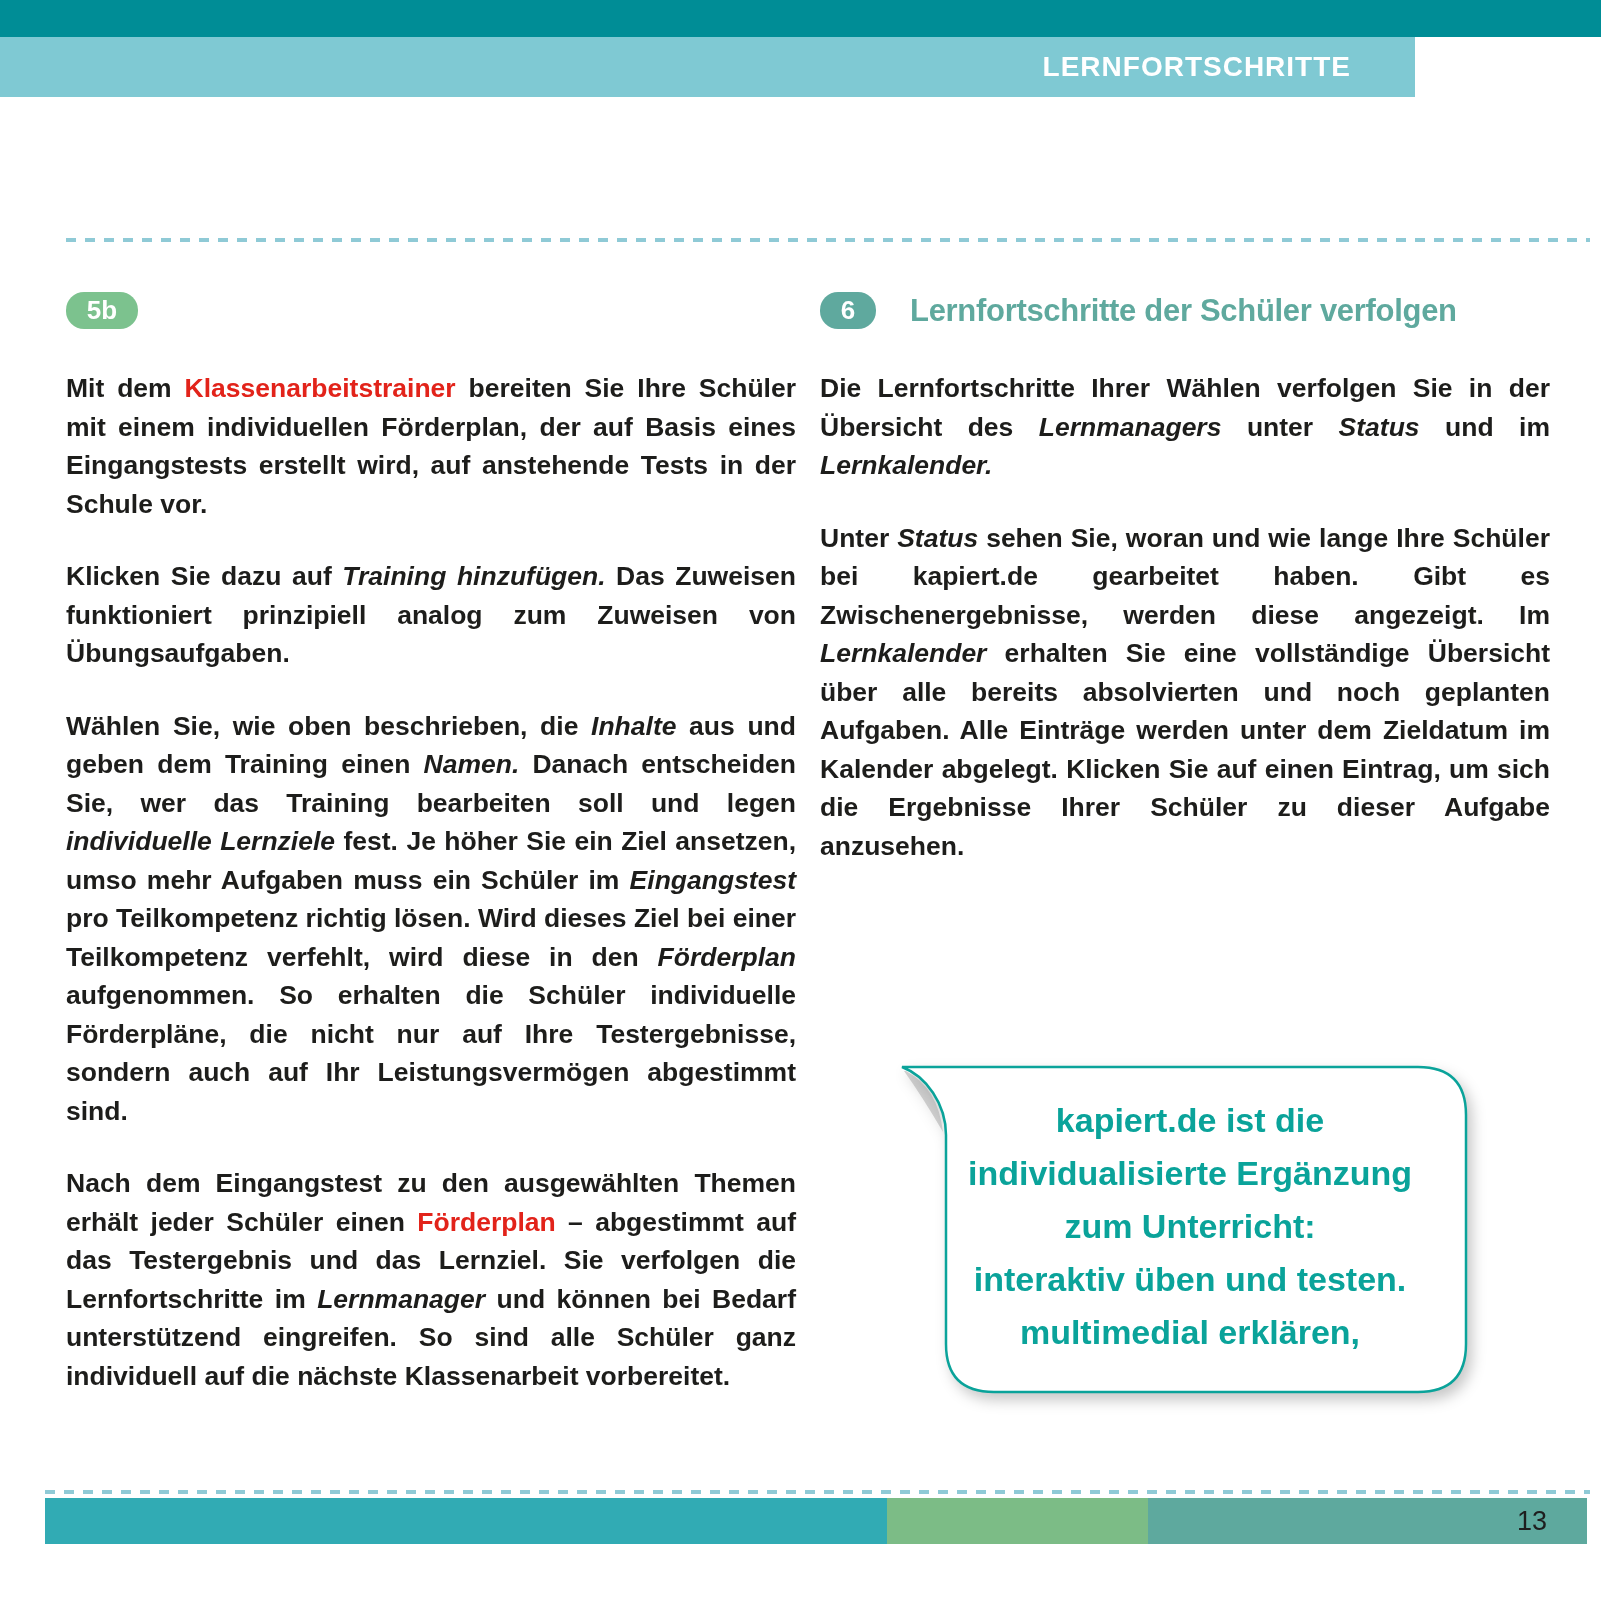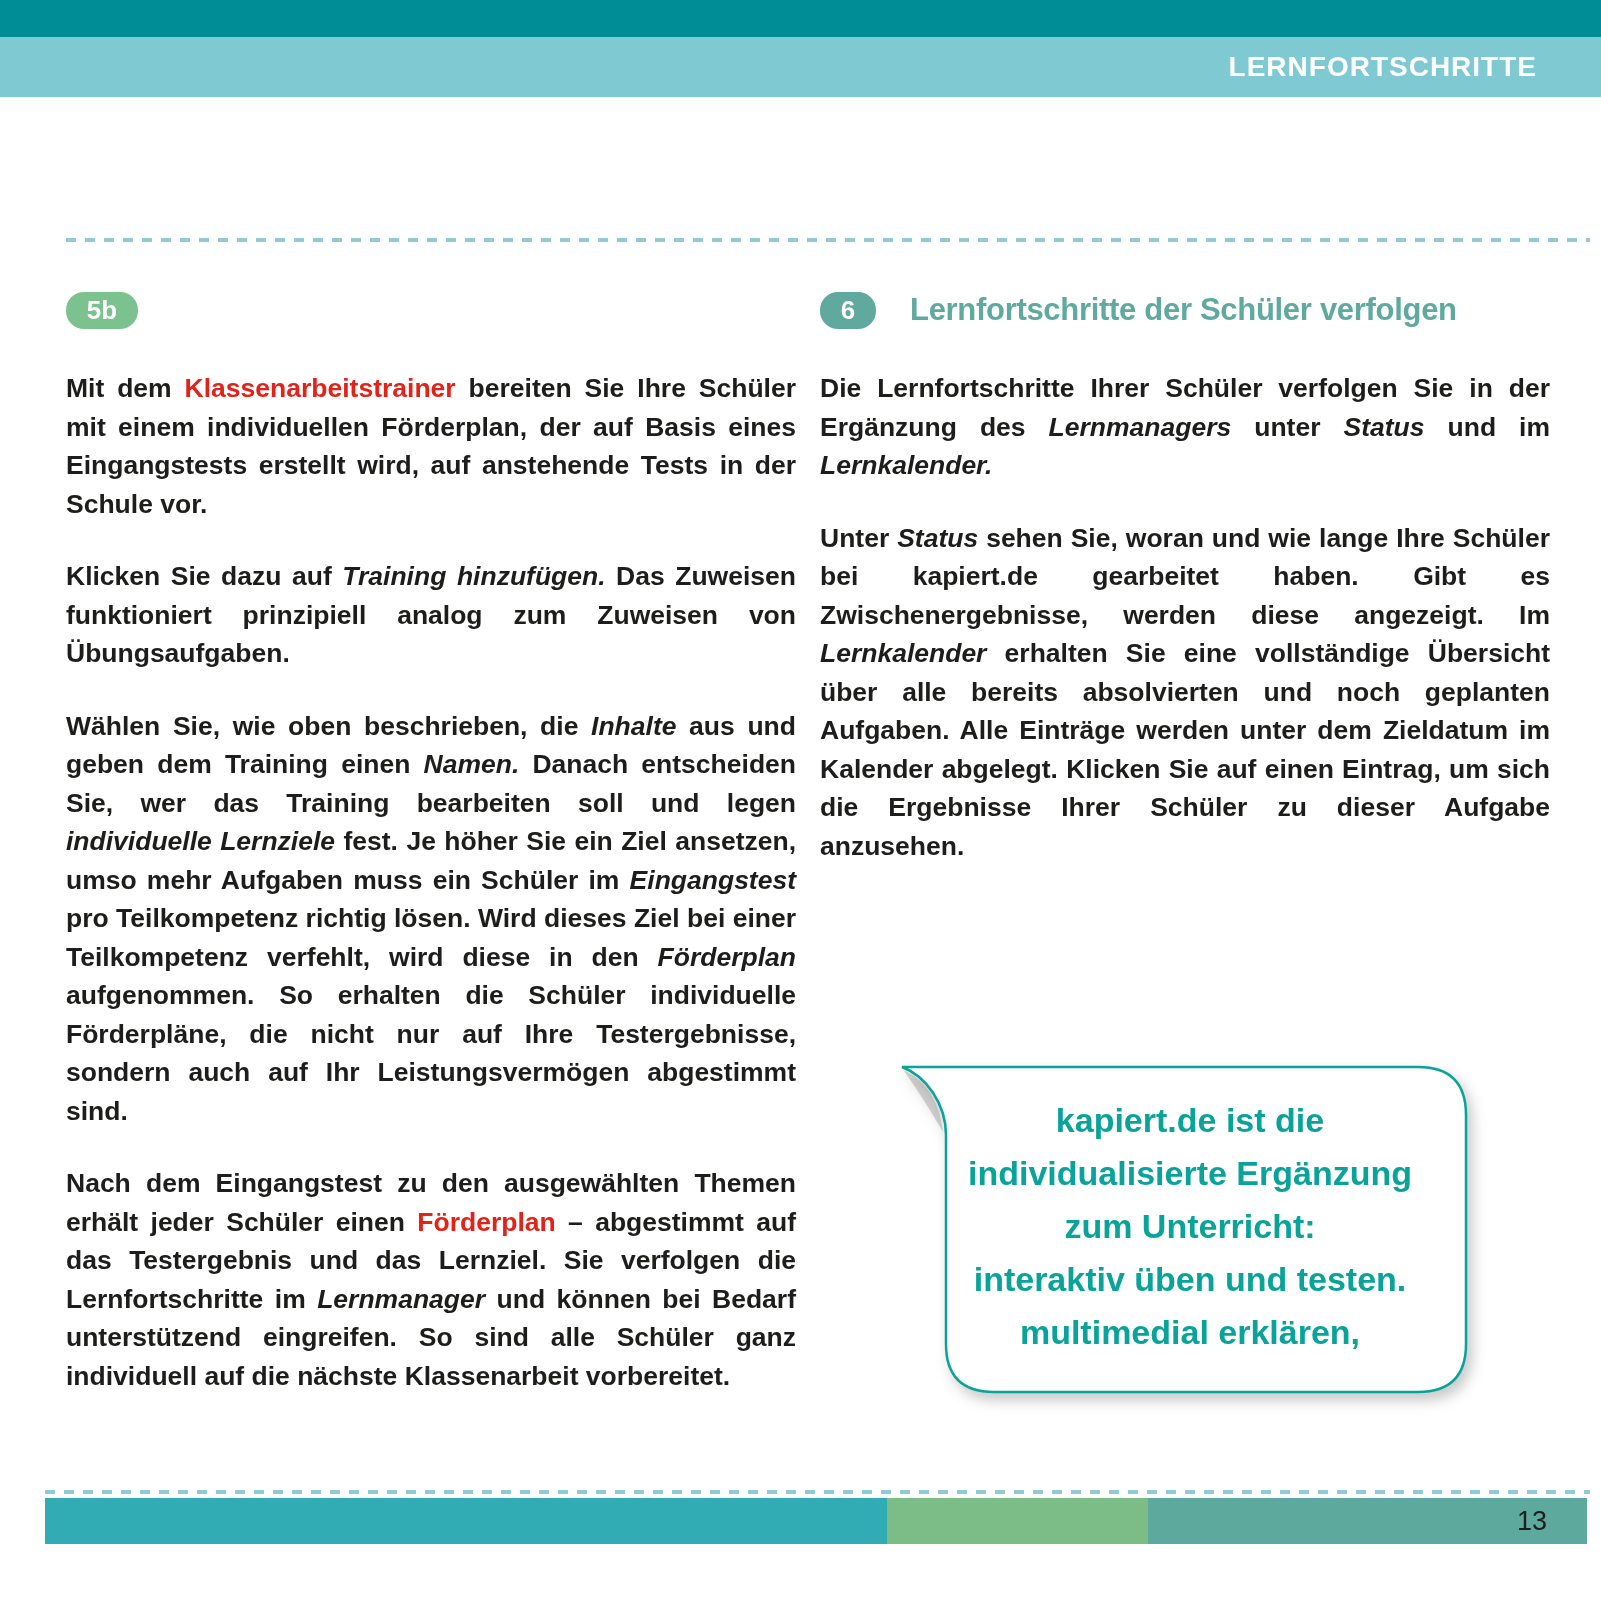--- a/index.html
+++ b/index.html
@@ -15,36 +15,36 @@
     --c-footer_sea:#5ea99e;
     --c-text:#1d1d1b;
     --c-pagenum:#1e1e1e;
   }
   html,body{margin:0;padding:0;background:#ffffff;}
   .page{
     position:relative;width:1601px;height:1601px;overflow:hidden;background:#ffffff;
     font-family:"Liberation Sans", sans-serif;color:var(--c-text);
   }
   .band-dark{position:absolute;left:0;top:0;width:1601px;height:37px;background:var(--c-header_dark);}
-  .band-light{position:absolute;left:0;top:37px;width:1601px;height:60px;background:var(--c-header_light);}
+  .band-light{position:absolute;left:0;top:37px;width:1379px;height:60px;background:var(--c-header_light);padding-left:36px;}
   .header-title{
     position:absolute;right:64px;top:0;height:60px;line-height:60px;
     color:#ffffff;font-weight:bold;font-size:28px;letter-spacing:1px;
   }
   .dash-top{
     position:absolute;left:66px;top:238px;width:1524px;height:4px;
     background:repeating-linear-gradient(90deg,var(--c-dash) 0 10px,transparent 10px 19px);
   }
   .dash-bottom{
     position:absolute;left:45px;top:1490px;width:1545px;height:4px;
     background:repeating-linear-gradient(90deg,var(--c-dash) 0 10px,transparent 10px 19px);
   }
   .content{position:absolute;left:66px;top:292px;width:1484px;display:flex;gap:24px;}
   .col{width:730px;}
-  .section-head{display:flex;align-items:flex-start;margin-bottom:40px;}
+  .section-head{display:flex;align-items:flex-end;margin-bottom:40px;}
   .badge{
     height:37px;min-width:56px;padding:0 10px;box-sizing:border-box;border-radius:18px;
     color:#ffffff;font-weight:bold;font-size:26px;display:flex;align-items:center;justify-content:center;
   }
   .badge-green{background:var(--c-green);min-width:72px;}
   .badge-teal{background:var(--c-teal_head);}
   .section-title{font-size:31px;font-weight:bold;letter-spacing:-0.3px;margin-left:34px;}
   .title-green{color:var(--c-green);}
   .title-teal{color:var(--c-teal_head);}
   .body-para{
@@ -94,21 +94,21 @@
           <p class="body-para"><span class="run-n">Nach dem Eingangstest zu den ausgewählten Themen erhält jeder Schüler einen </span><span class="run-rb">Förderplan</span><span class="run-n"> – abgestimmt auf das Testergebnis und das Lernziel. Sie verfolgen die Lernfortschritte im </span><span class="run-bi">Lernmanager</span><span class="run-n"> und können bei Bedarf unterstützend eingreifen. So sind alle Schüler ganz individuell auf die nächste Klassenarbeit vorbereitet.</span></p>
         </div>
     </div>
 
     <div class="col">
       <div class="section-head">
         <div class="badge badge-teal">6</div>
         <div class="section-title title-teal">Lernfortschritte der Schüler verfolgen</div>
       </div>
       <div>
-          <p class="body-para"><span class="run-n">Die Lernfortschritte Ihrer Schüler verfolgen Sie in der Ergänzung des </span><span class="run-bi">Lernmanagers</span><span class="run-n"> unter </span><span class="run-bi">Status</span><span class="run-n"> und im </span><span class="run-bi">Lernkalender.</span></p>
+          <p class="body-para"><span class="run-n">Die Lernfortschritte Ihrer Wählen verfolgen Sie in der Übersicht des </span><span class="run-bi">Lernmanagers</span><span class="run-n"> unter </span><span class="run-bi">Status</span><span class="run-n"> und im </span><span class="run-bi">Lernkalender.</span></p>
           <p class="body-para"><span class="run-n">Unter </span><span class="run-bi">Status</span><span class="run-n"> sehen Sie, woran und wie lange Ihre Schüler bei kapiert.de gearbeitet haben. Gibt es Zwischenergebnisse, werden diese angezeigt. Im </span><span class="run-bi">Lernkalender</span><span class="run-n"> erhalten Sie eine vollständige Übersicht über alle bereits absolvierten und noch geplanten Aufgaben. Alle Einträge werden unter dem Zieldatum im Kalender abgelegt. Klicken Sie auf einen Eintrag, um sich die Ergebnisse Ihrer Schüler zu dieser Aufgabe anzusehen.</span></p>
         </div>
     </div>
   </div>
 
   <svg class="bubble-svg" width="600" height="370" viewBox="0 0 600 370" xmlns="http://www.w3.org/2000/svg">
     <path d="M 26 31 Q 58 48 63 92 Q 42 56 24 31 Z" fill="#9c9c9c" opacity="0.45"></path>
     <path d="M 22 27 H 538 Q 586 27 586 75 V 304 Q 586 352 538 352 H 114 Q 66 352 66 304 V 95 C 66 64 46 36 22 27 Z" fill="#ffffff" stroke="#0aa39a" stroke-width="2.5"></path>
   </svg>
   <div class="bubble-text">

